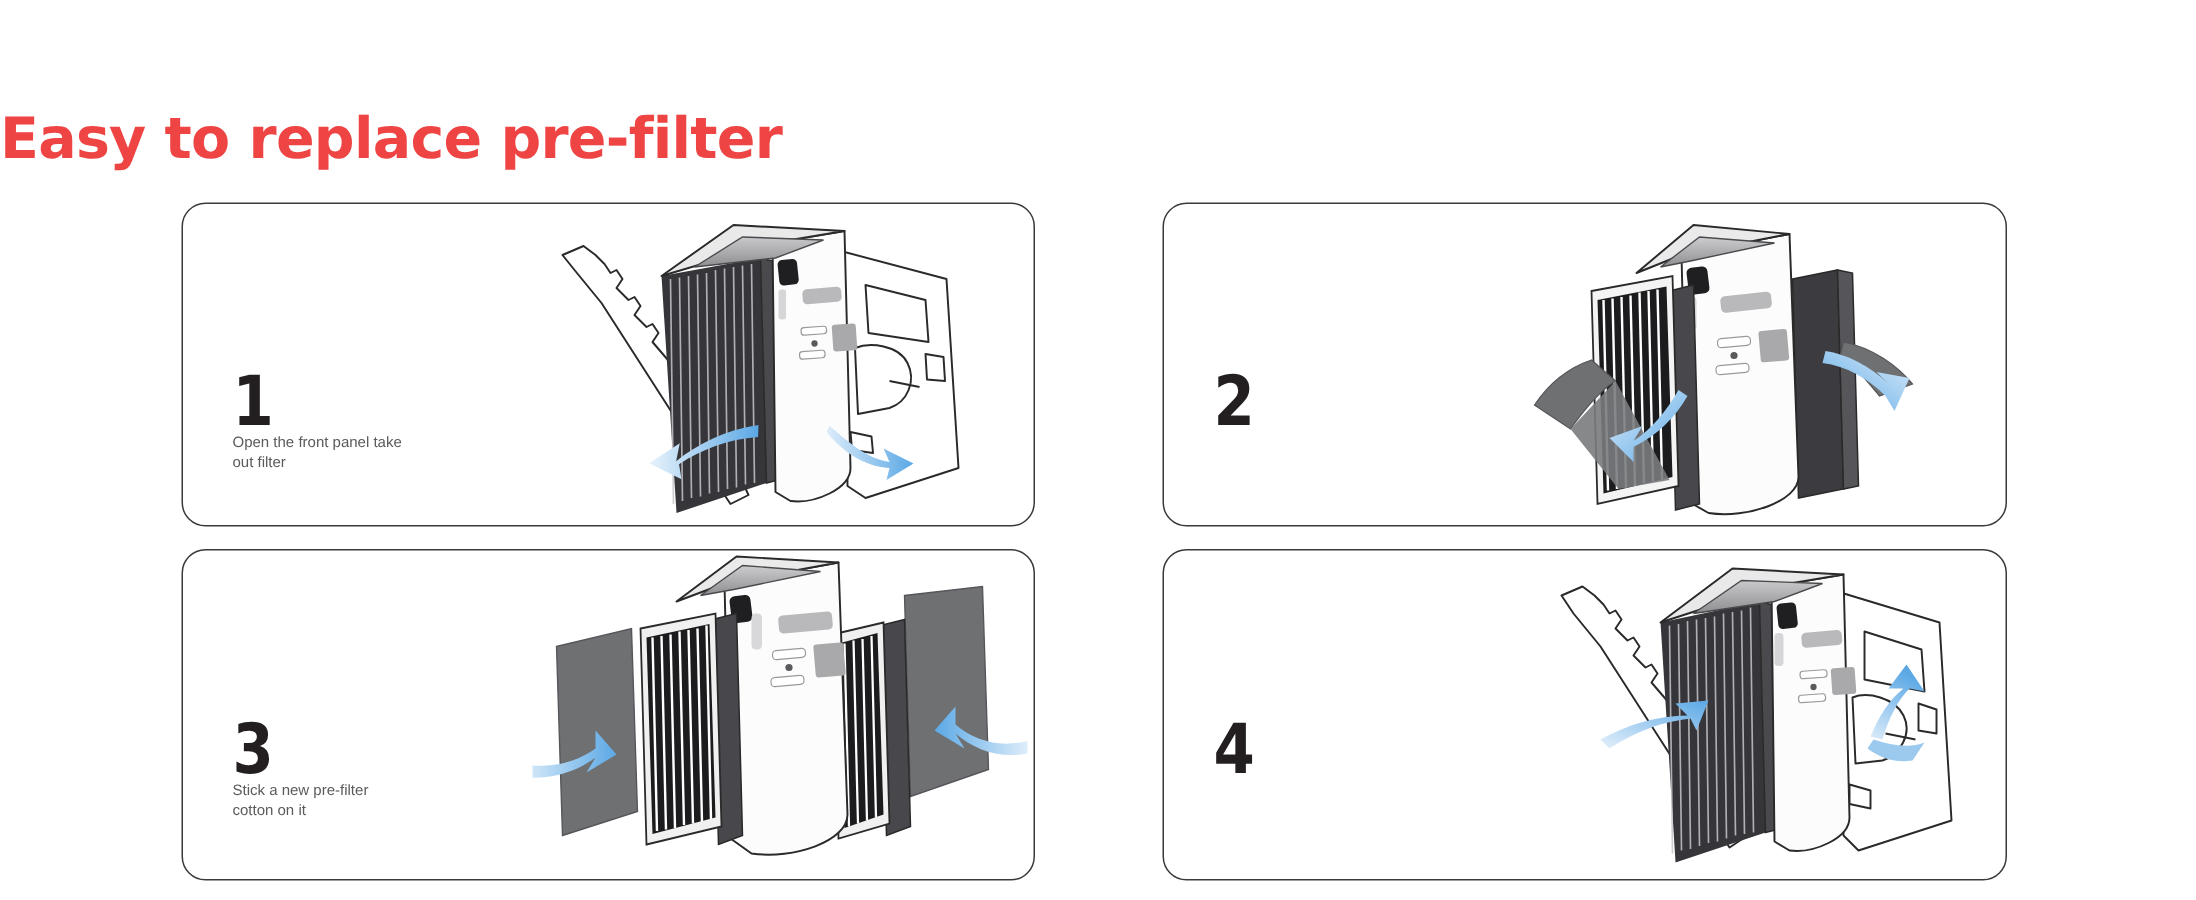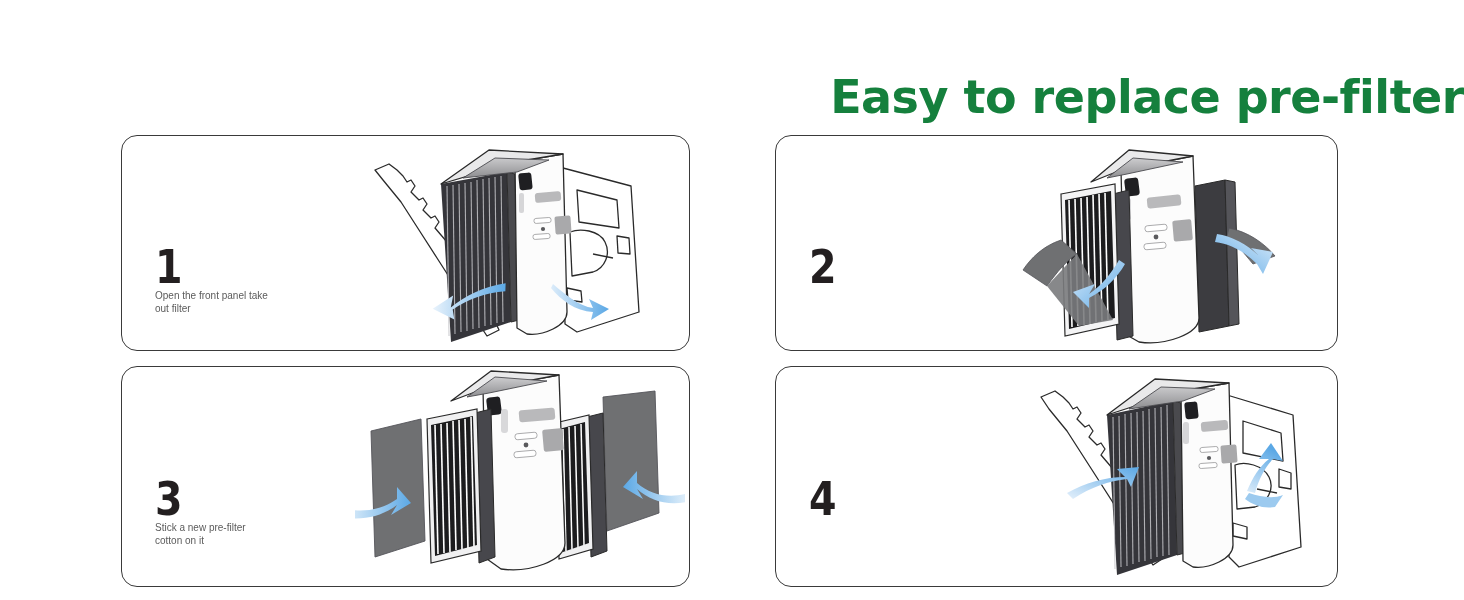--- a/index.html
+++ b/index.html
@@ -11,25 +11,25 @@
     position: relative;
     font-family: "Liberation Sans", "DejaVu Sans", sans-serif;
     overflow: hidden;
   }
 
   
   #page-title {
     position: absolute;
     left: 0; top: 70px;
     width: 1464px;
-    text-align: right;
-    font-size: 46px;
+    text-align: left;
+    font-size: 38px;
     font-weight: bold;
     letter-spacing: -0.5px;
-    color: #15803d;
+    color: #ef4444;
     font-family: "DejaVu Sans", "Liberation Sans", sans-serif;
   }
 
   
   .card {
     position: absolute;
     box-sizing: border-box;
     border: 1.4px solid #3a3a3a;
     border-radius: 16px;
     background: #ffffff;

